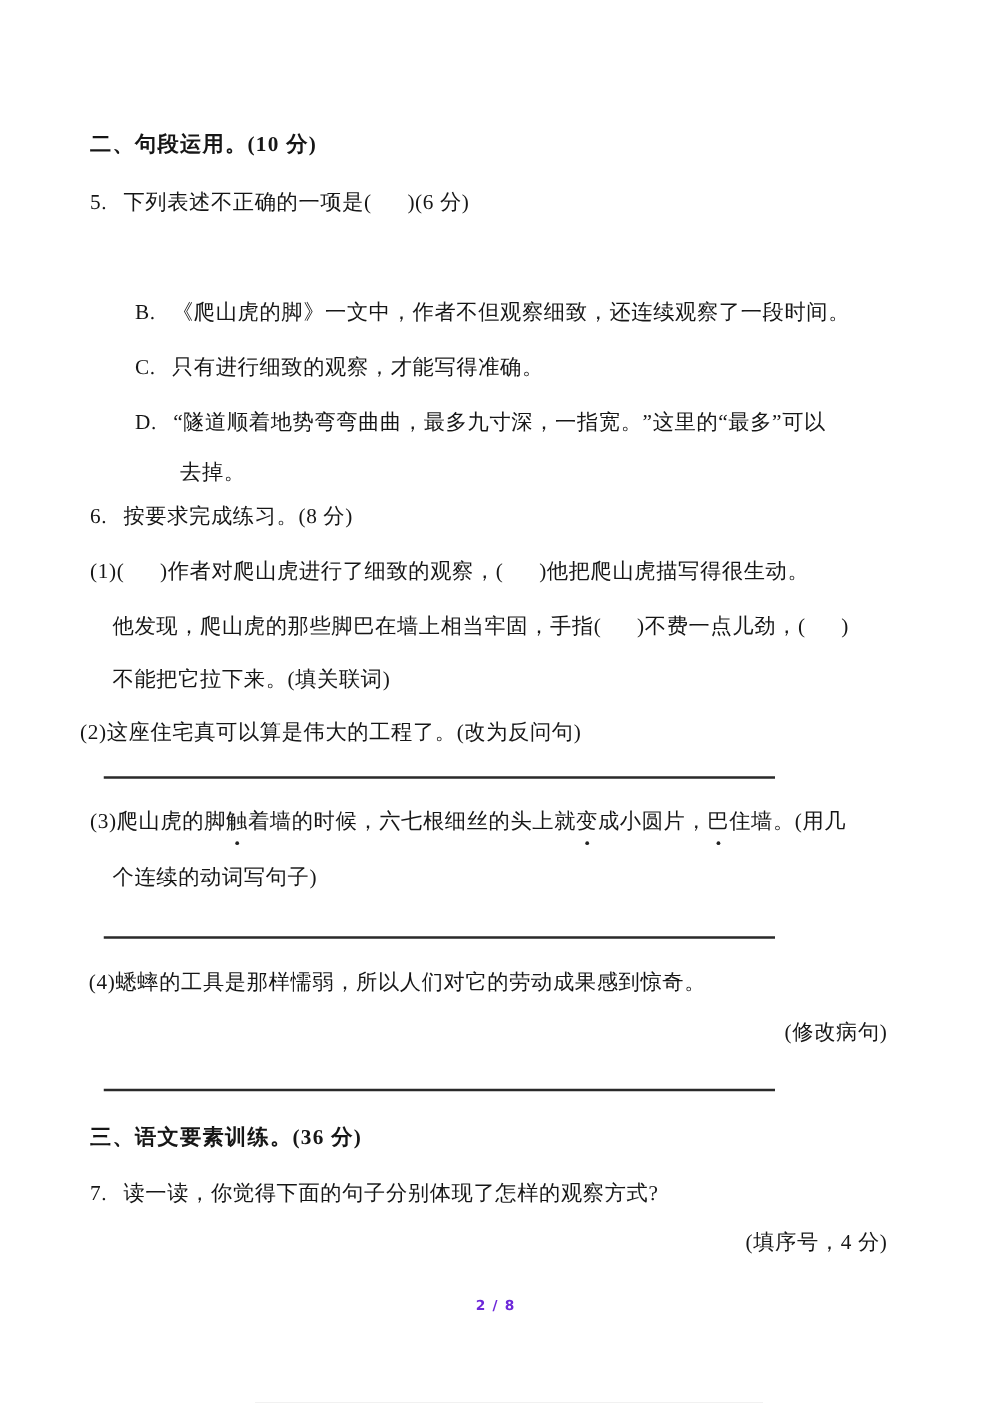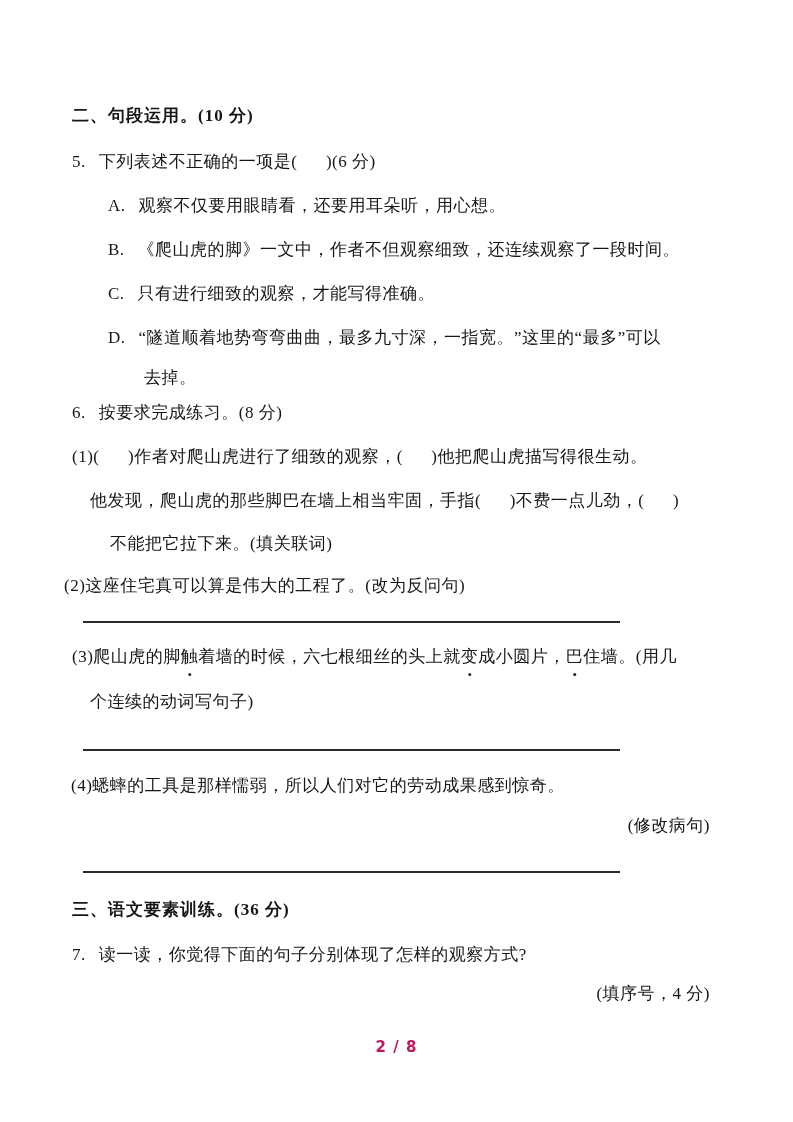--- a/index.html
+++ b/index.html
@@ -35,48 +35,47 @@
     left:50%;bottom:-6px;
     transform:translateX(-50%);
     width:3.5px;height:3.5px;border-radius:50%;
     background:#222;
   }
   .footer{
     position:absolute;
     left:0;right:0;top:1038px;
     text-align:center;
     font-family:"DejaVu Sans","Liberation Sans",sans-serif;
-    font-size:15px;font-weight:700;color:#be185d;
+    font-size:11px;font-weight:700;color:#6d28d9;
     letter-spacing:1px;
   }
 </style>
 </head>
 <body>
 
 <div class="page">
 
   <div class="line heading" style="top:102px;left:72px;">二、句段运用。(10 分)</div>
 
   <div class="line" style="top:148px;left:72px;"><span class="num">5.</span><span>下列表述不正确的一项是(      )(6 分)</span></div>
 
-  <div class="line" style="top:192px;left:108px;"><span class="opt-label">A.</span><span>观察不仅要用眼睛看，还要用耳朵听，用心想。</span></div>
 
   <div class="line" style="top:236px;left:108px;"><span class="opt-label">B.</span><span>《爬山虎的脚》一文中，作者不但观察细致，还连续观察了一段时间。</span></div>
 
   <div class="line" style="top:280px;left:108px;"><span class="opt-label">C.</span><span>只有进行细致的观察，才能写得准确。</span></div>
 
   <div class="line" style="top:324px;left:108px;"><span class="opt-label">D.</span><span>“隧道顺着地势弯弯曲曲，最多九寸深，一指宽。”这里的“最多”可以</span></div>
 
   <div class="line" style="top:364px;left:144px;">去掉。</div>
 
   <div class="line" style="top:399px;left:72px;"><span class="num">6.</span><span>按要求完成练习。(8 分)</span></div>
 
   <div class="line" style="top:443px;left:72px;">(1)(      )作者对爬山虎进行了细致的观察，(      )他把爬山虎描写得很生动。</div>
   <div class="line" style="top:487px;left:90px;">他发现，爬山虎的那些脚巴在墙上相当牢固，手指(      )不费一点儿劲，(      )</div>
-  <div class="line" style="top:530px;left:90px;margin-left:20px;">不能把它拉下来。(填关联词)</div>
+  <div class="line" style="top:530px;left:90px;">不能把它拉下来。(填关联词)</div>
 
   <div class="line" style="top:572px;left:64px;text-align:right;">(2)这座住宅真可以算是伟大的工程了。(改为反问句)</div>
 
   <div class="blank" style="top:621px;"></div>
 
   <div class="line" style="top:643px;left:72px;"><span>(3)爬山虎的脚</span><span class="emph">触</span><span>着墙的时候，六七根细丝的头上就</span><span class="emph">变</span><span>成小圆片，</span><span class="emph">巴</span><span>住墙。(用几</span></div>
 
   <div class="line" style="top:688px;left:90px;">个连续的动词写句子)</div>
 
   <div class="blank" style="top:749px;"></div>

